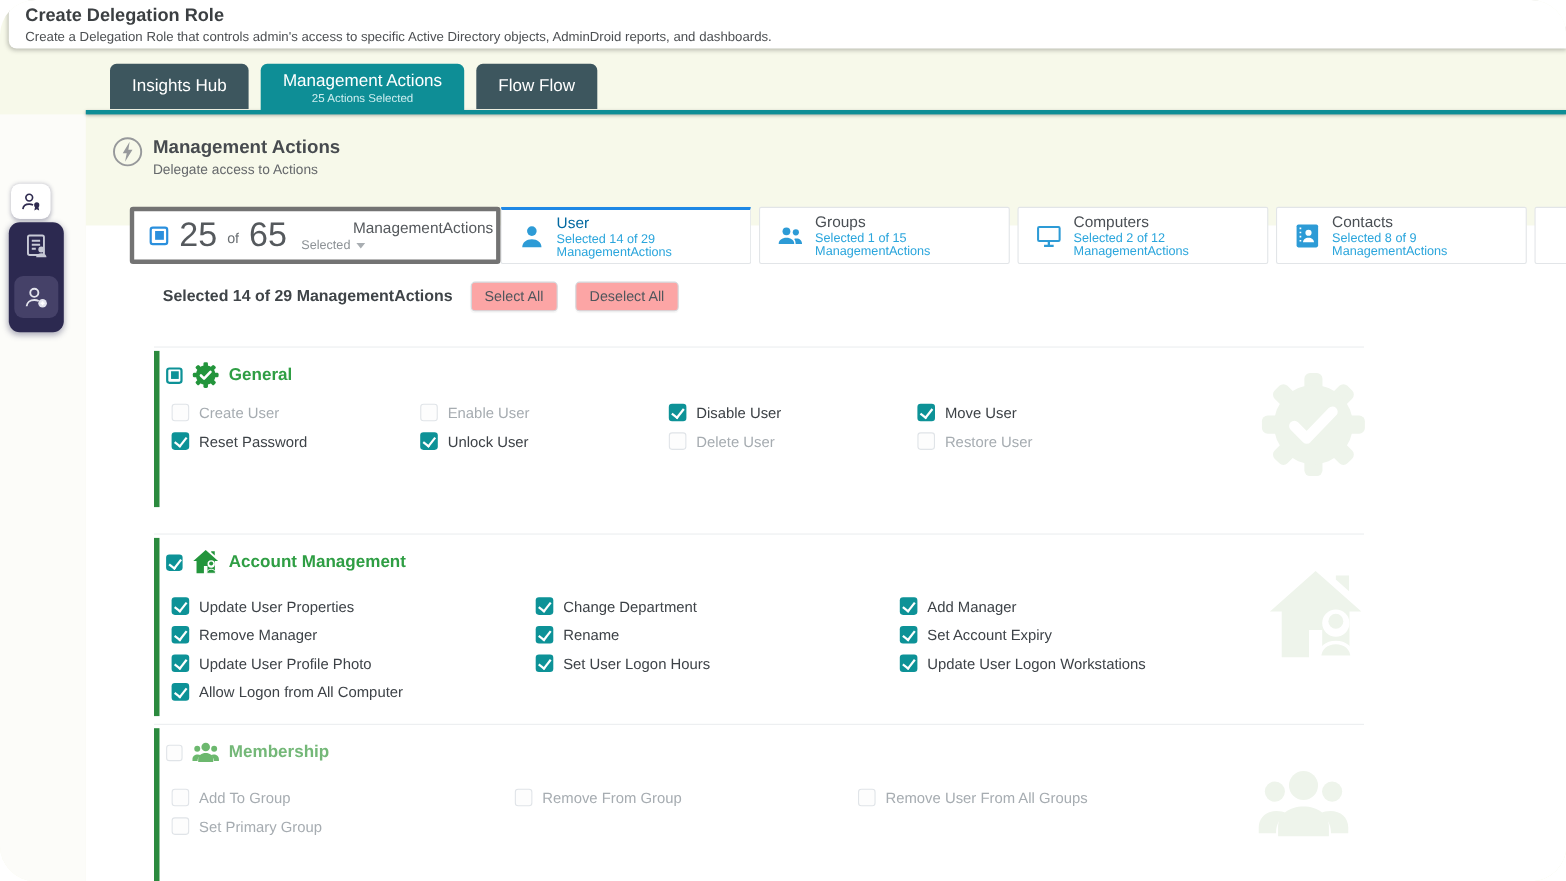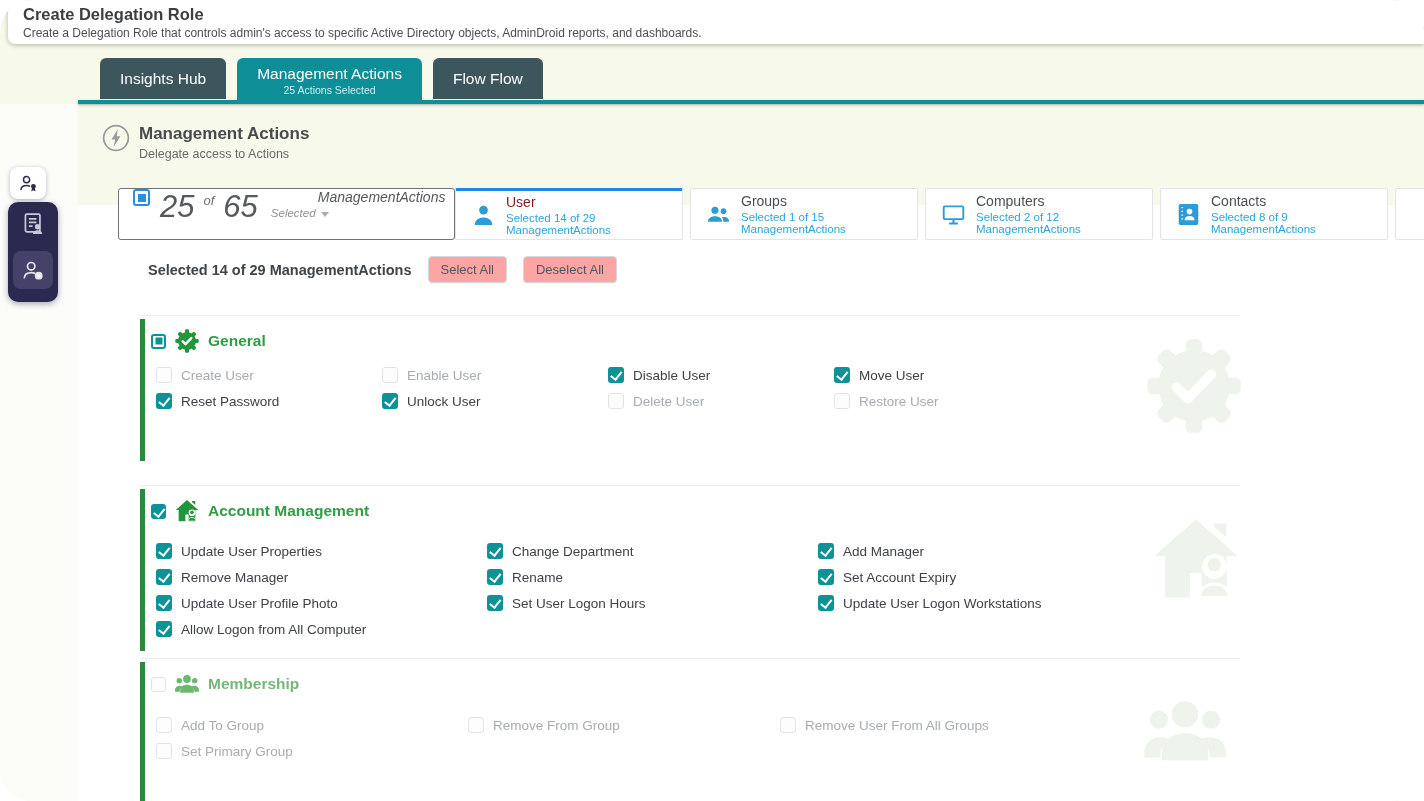--- a/index.html
+++ b/index.html
@@ -43,38 +43,38 @@
   .white-panel { position:absolute; left:0; top:101px; right:0; bottom:0; background:#fff; z-index:0; }
 
   .ma-header { position:absolute; left:24px; top:20px; display:flex; gap:9px; z-index:1; }
   .ma-header .icon { color:#97999b; }
   .ma-header .icon svg { width:28px; height:28px; display:block; }
   .ma-header .tt { font-size:17px; font-weight:700; color:#474b4f; }
   .ma-header .ts { font-size:12.5px; color:#66696c; margin-top:3px; }
 
   
   .counter-box { position:absolute; left:40px; top:84px; width:337px; height:52px; background:#fff;
-    border:1px solid #737373; border-radius:3px; display:flex; align-items:flex-start; padding-left:14px; z-index:1;font-style:italic; }
+    border:4px solid #737373; border-radius:3px; display:flex; align-items:center; padding-left:14px; z-index:1; }
   .counter-box .big { font-size:31px; color:#55595d; }
   .counter-box .of { font-size:13px; color:#6a6f73; margin:4px 9px 0 9px; }
   .counter-text { margin-left:13px; display:flex; flex-direction:column; }
   .counter-text .c-label { font-size:14px; color:#55595d;padding-left:47px; }
   .counter-text .c-drop { font-size:11.5px; color:#8d9296; margin-top:2px; cursor:pointer; }
   .caret { display:inline-block; width:0; height:0; border-left:4px solid transparent;
     border-right:4px solid transparent; border-top:5px solid #a9aeb2; margin-left:5px; }
 
   
   .object-tabs { position:absolute; left:377px; top:84px; display:flex; gap:7px; z-index:1; }
   .otab { width:228px; height:52px; background:#fff; border:1px solid #e2e5e8; border-radius:2px;
     display:flex; align-items:center; gap:10px; padding-left:15px; cursor:pointer; }
   .otab.active { border-top:3px solid #1e88e5; }
   .otab .oicon { color:#2d9bd6; flex:none; }
   .otab .oicon svg { width:25px; height:25px; display:block; }
   .otab .ot { font-size:14px; color:#4a4f54; }
-  .otab.active .ot { color:#7f1d1d; }
+  .otab.active .ot { color:#0369a1; }
   .otab .os { font-size:11.5px; color:#2aa5dc; margin-top:2px; }
   .otab.partial { width:55px; padding:0; }
 
   
   .selection-bar { position:absolute; left:70px; top:152px; display:flex; align-items:center; gap:16px; z-index:1; }
   .selection-bar .sum { font-size:14.5px; font-weight:700; color:#3f4448; }
   .btn { background:#fca5a5; border:1px solid #d3d8dc; border-radius:4px; padding:5px 12px; font-size:13px;
     color:#4f565c; font-family:inherit; cursor:pointer; box-shadow:0 1px 1px rgba(0,0,0,.04); }
   .btn + .btn { margin-left:0; }
 

